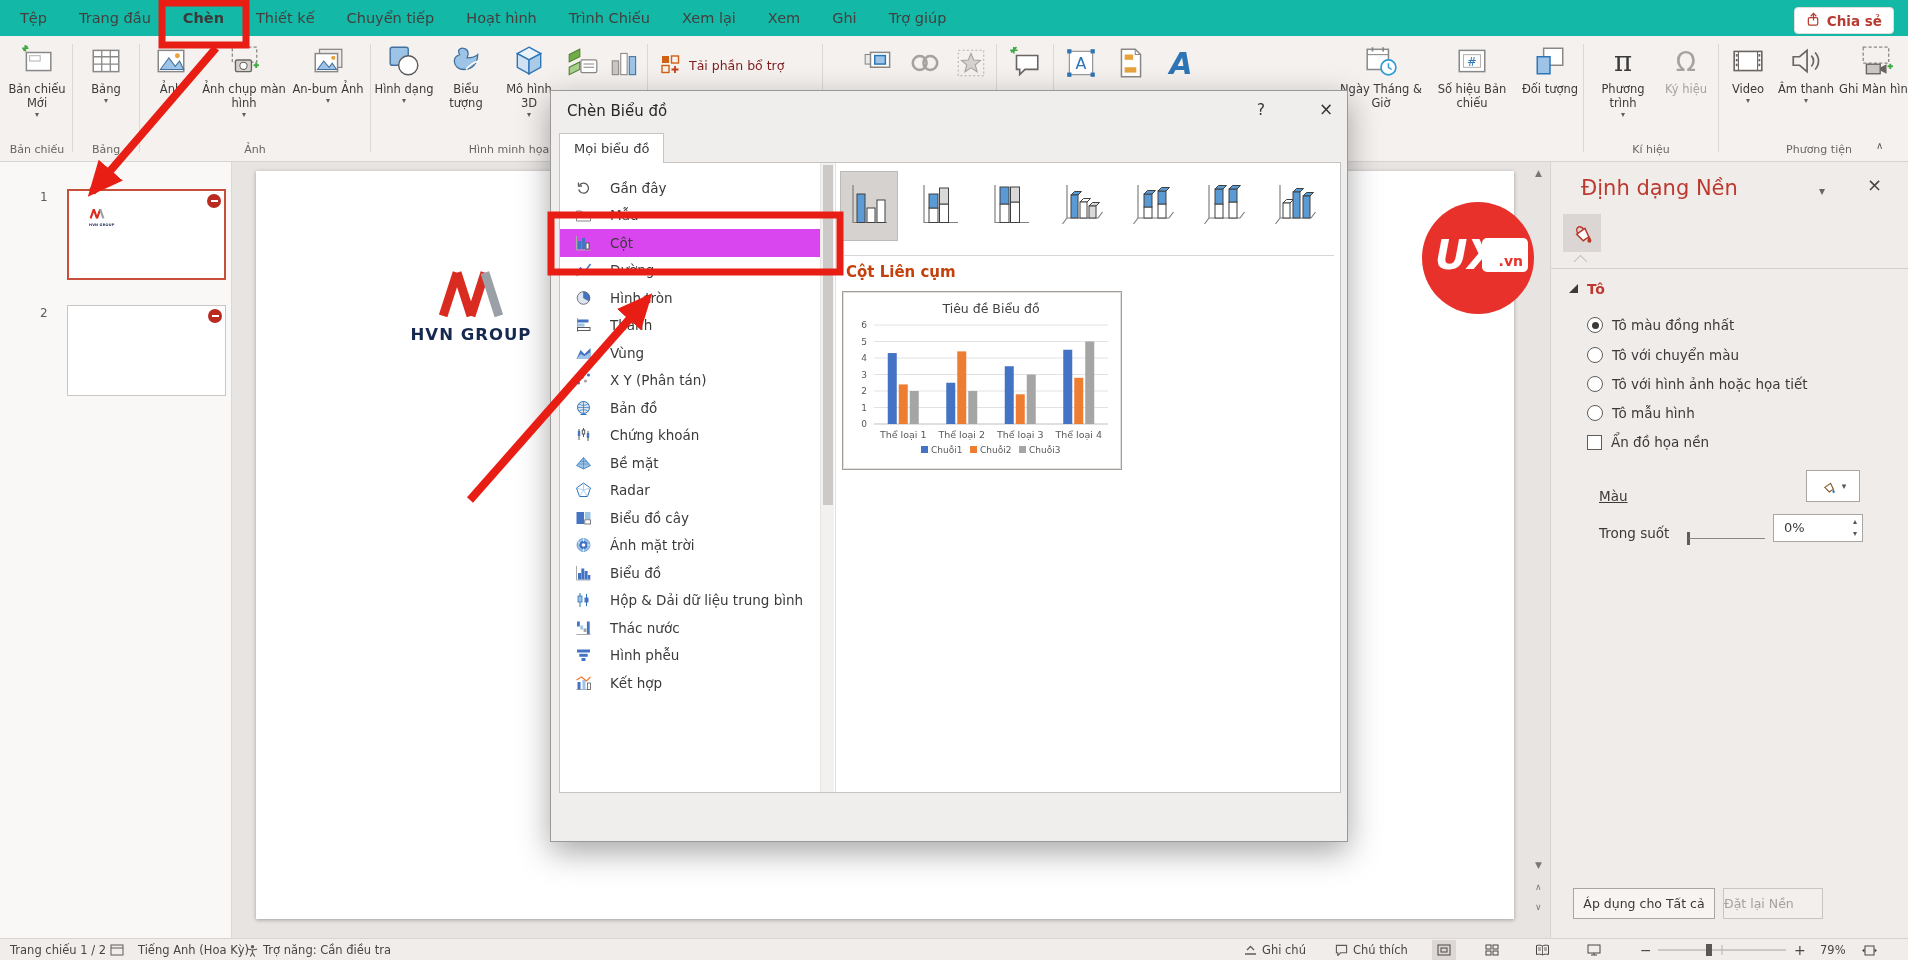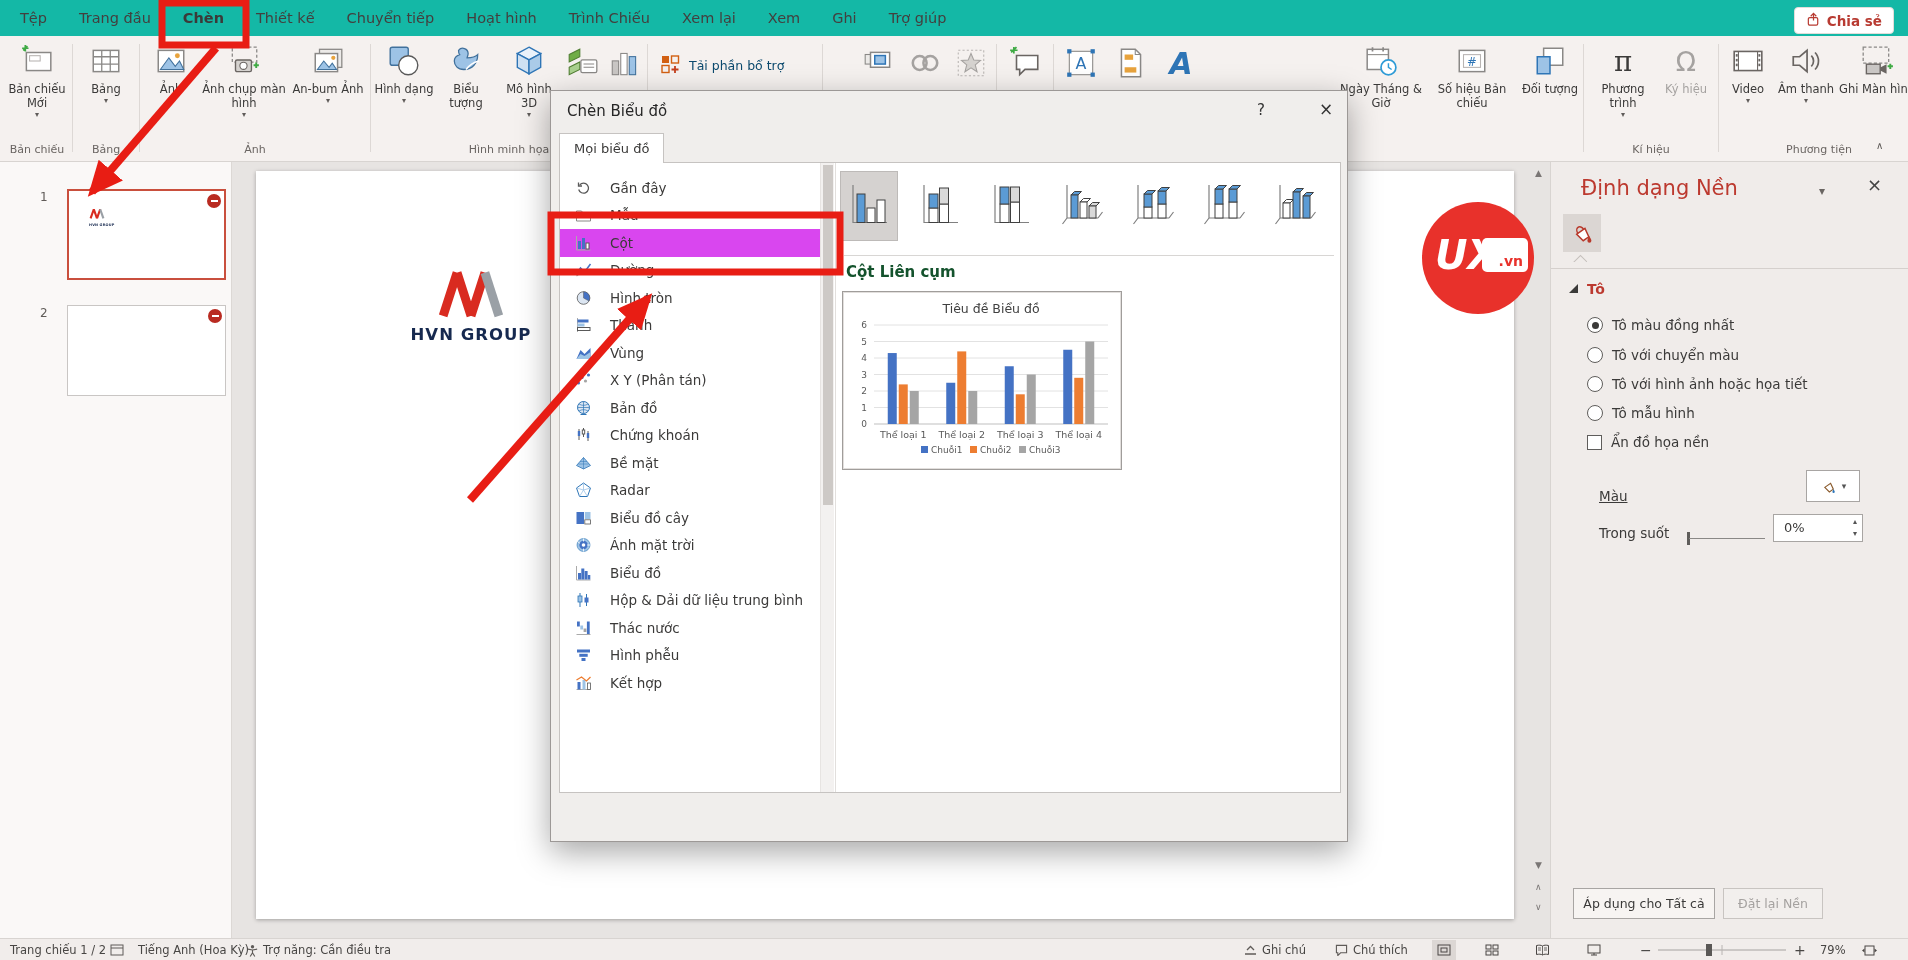--- a/index.html
+++ b/index.html
@@ -23,21 +23,21 @@
   .rb-cluster { position:absolute; top:0; height:126px; display:flex; }
   .rb-group { display:flex; flex-direction:column; height:100%; }
   .rb-btns { flex:1; display:flex; align-items:flex-start; justify-content:center; }
   .rb-big { display:flex; flex-direction:column; align-items:center; padding-top:8px; text-align:center; }
   .rb-big .lbl { font-size:11.5px; line-height:14px; color:#3b3a39; margin-top:4px; white-space:normal; }
   .rb-big .caret { font-size:8px; color:#605c5a; }
   .rb-grouplabel { text-align:center; font-size:11px; color:#6a6562; padding:0 2px 6px; white-space:nowrap; }
   .rb-sep { width:1px; background:#ddd8d5; margin:8px 2px 10px; }
   .icon32 { width:34px; height:34px; }
   .rb-iconbtn { padding-top:10px; display:flex; flex-direction:column; align-items:center; }
-  .rb-rowbtn { display:flex; align-items:center; gap:7px; padding:18px 8px 0 10px; font-size:12.5px; color:#0c4a6e; }
+  .rb-rowbtn { display:flex; align-items:center; gap:7px; padding:18px 8px 0 10px; font-size:12.5px; color:#7f1d1d; }
   #rb-chevron { position:absolute; left:1876px; top:104px; font-size:10px; color:#5f5b58; }
   .disabled-lbl { color:#a5a2a0 !important; }
 
   
   #thumbs { position:absolute; left:0; top:162px; width:232px; height:776px; background:#faf8f7;
     border-right:1px solid #dcd8d5; }
   .thumb-num { position:absolute; left:40px; font-size:12px; color:#5f5b58; }
   .thumb { position:absolute; left:67px; width:159px; height:91px; background:#fff; border:1px solid #c9c6c4; }
   .thumb.sel { border:2px solid #c94f3d; }
   .thumb-badge { position:absolute; right:3px; top:3px; width:14px; height:14px; border-radius:50%;
@@ -87,21 +87,21 @@
   #transp-lbl { position:absolute; left:48px; top:363px; font-size:13.5px; color:#3b3a39; }
   #transp-track { position:absolute; left:138px; top:376px; width:76px; height:1px; background:#8a8886; }
   #transp-thumb { position:absolute; left:136px; top:370px; width:3px; height:13px; background:#5f5d5b; }
   #transp-box { position:absolute; left:222px; top:352px; width:90px; height:28px; background:#fff;
     border:1px solid #a8a5a3; font-size:13px; color:#3b3a39; line-height:26px; padding-left:10px; }
   #transp-spin { position:absolute; right:5px; top:1px; display:flex; flex-direction:column; line-height:12px;
     font-size:8px; color:#555; text-align:center; }
   #apply-btn { position:absolute; left:22px; top:726px; width:142px; height:31px; background:#f7f4f2;
     border:1px solid #a8a5a3; font-size:12.5px; color:#3b3a39; text-align:center; line-height:29px; }
   #reset-btn { position:absolute; left:172px; top:726px; width:100px; height:31px; background:#f2efed;
-    border:1px solid #c8c4c1; font-size:12.5px; color:#a5a2a0; text-align:center; line-height:29px; }
+    border:1px solid #c8c4c1; font-size:12.5px; color:#a5a2a0; text-align:left; line-height:29px; }
 
   
   #statusbar { position:absolute; left:0; top:938px; width:1908px; height:22px; background:#f1edeb;
     border-top:1px solid #d8d4d1; font-size:11.5px; color:#484644; }
   #statusbar .it { position:absolute; top:0; height:22px; line-height:21px; display:flex; align-items:center; gap:5px; }
   .vicon { width:24px; height:20px; display:flex; align-items:center; justify-content:center; }
   .vicon.active { background:#dcd7d4; }
 
   
   #dialog { position:absolute; left:550px; top:90px; width:798px; height:752px; background:#f0eeec;
@@ -116,21 +116,21 @@
   .cat-row { height:27.5px; display:flex; align-items:center; gap:13px; padding-left:15px; font-size:13.5px; color:#3b3a39; }
   .cat-row.sel { background:#d946ef; }
   .cicon { width:22px; height:16px; display:flex; align-items:center; flex:none; }
   #cat-scroll { position:absolute; left:260px; top:0; width:14px; height:629px; background:#f3f1f0; border-left:1px solid #e7e4e2; }
   #cat-thumb { position:absolute; left:2px; top:2px; width:10px; height:340px; background:#cdc9c6; }
   #dlg-right { position:absolute; left:275px; top:0; width:507px; height:629px; border-left:1px solid #e2dfdd; }
   #subtype-row { position:absolute; left:4px; top:8px; display:flex; gap:13px; }
   .sub-box { width:58px; height:70px; display:flex; align-items:center; justify-content:center; }
   .sub-box.sel { background:#d5d2d0; border:1px solid #bdbab8; }
   #sub-div { position:absolute; left:8px; top:92px; width:490px; height:1px; background:#d8d6d4; }
-  #sub-head { position:absolute; left:10px; top:100px; font-size:15px; font-weight:bold; color:#14532d; }
+  #sub-head { position:absolute; left:10px; top:100px; font-size:15px; font-weight:bold; color:#c2410c; }
   #preview { position:absolute; left:6px; top:128px; width:280px; height:179px; background:#fff;
     border:1px solid #a09d9b; box-shadow:0 0 0 1px #e2dfdd inset; padding:1px; }
   #dlg-footer { position:absolute; left:0; top:702px; width:796px; height:49px; background:#f0eeec; border-top:1px solid #d6d3d1; }
   #ok-btn { position:absolute; left:608px; top:12px; width:84px; height:27px; background:#fff;
     border:1px solid #2b7cd3; font-size:13px; color:#262626; text-align:center; line-height:25px; }
   #cancel-btn { position:absolute; left:708px; top:12px; width:84px; height:27px; background:#fff;
     border:1px solid #aba8a6; font-size:13px; color:#262626; text-align:center; line-height:25px; }
   #grip { position:absolute; right:1px; bottom:1px; }
 
   

